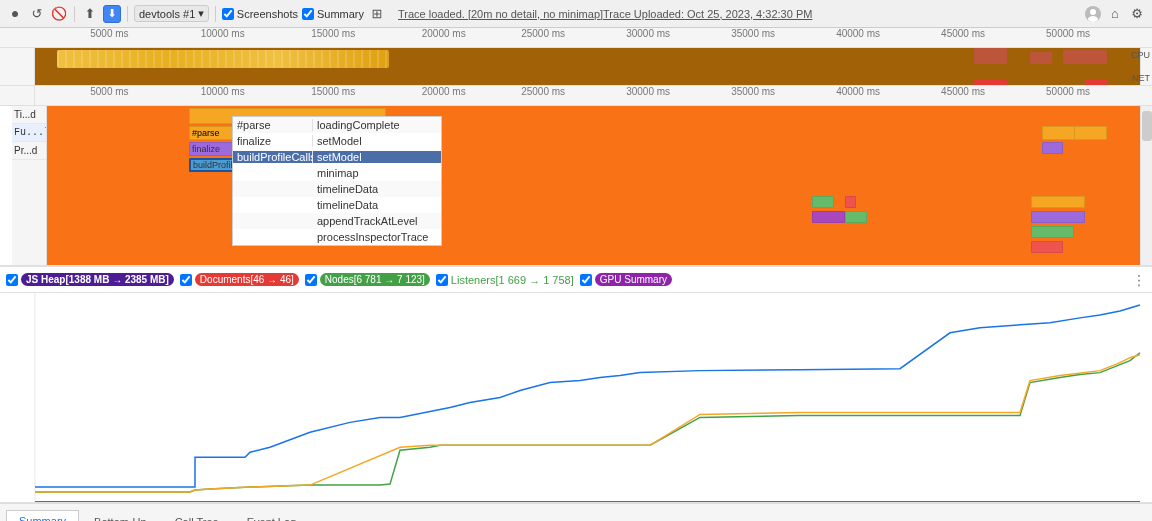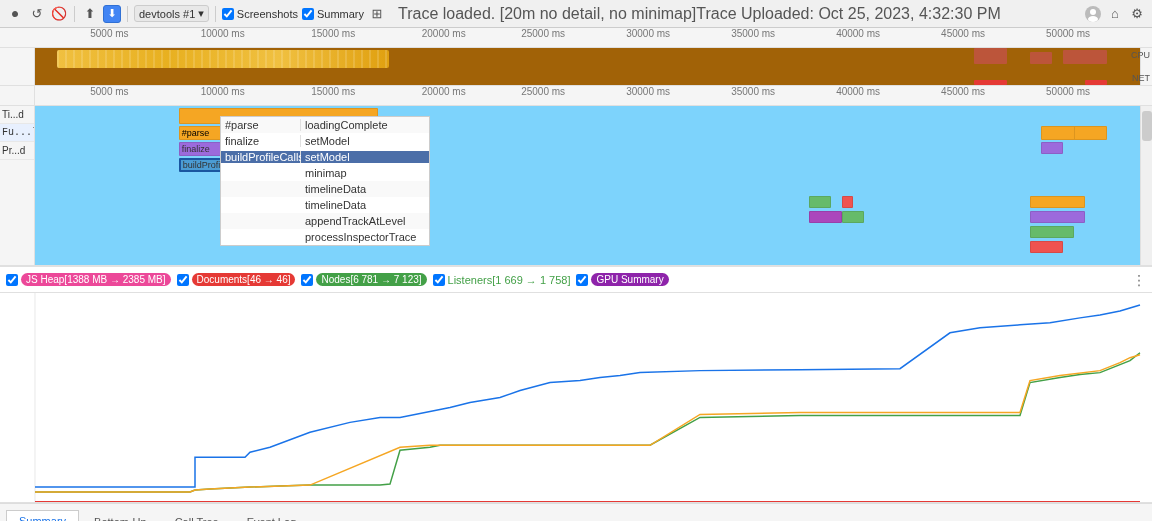--- a/index.html
+++ b/index.html
@@ -10,21 +10,21 @@
       display: flex; align-items: center; background: #f0f0f0; border-bottom: 1px solid #ccc;
       height: 28px; padding: 0 6px; gap: 4px;
     }
     .toolbar-icon { width: 18px; height: 18px; display: flex; align-items: center; justify-content: center; cursor: pointer; color: #555; font-size: 13px; }
     .toolbar-sep { width: 1px; height: 16px; background: #ccc; margin: 0 2px; }
     .toolbar-upload { background: #e8e8e8; border: 1px solid #ccc; border-radius: 3px; padding: 1px 5px; font-size: 11px; cursor: pointer; }
     .toolbar-upload.active { background: #4285f4; color: white; border-color: #3070d4; }
     .tab-select { background: #e8e8e8; border: 1px solid #ccc; border-radius: 3px; padding: 1px 4px; font-size: 11px; display: flex; align-items: flex-end; gap: 3px; cursor: pointer; }
     .checkbox-item { display: flex; align-items: center; gap: 3px; font-size: 11px; }
     .checkbox-item input { width: 12px; height: 12px; }
-    .trace-info { flex: 1; font-size: 16px; color: #555; padding-left: 8px; }
+    .trace-info { flex: 1; font-size: 11px; color: #555; padding-left: 8px; text-decoration: underline; }
     .settings-icon { margin-left: auto; }
 
     
     #timeline-ruler {
       background: #f5f5f5; border-bottom: 1px solid #e0e0e0;
       height: 20px; position: relative; overflow: hidden;
       display: flex; align-items: center;
     }
     .ruler-label { position: absolute; font-size: 10px; color: #777; }
 
@@ -34,29 +34,29 @@
       position: relative; overflow: hidden;
     }
 
     
     #flame-area {
       display: flex; height: 160px; background: #fff; border-bottom: 1px solid #e0e0e0;
       position: relative; overflow: hidden;
     }
     #flame-left {
       width: 35px; background: #f5f5f5; border-right: 1px solid #e0e0e0;
-      display: flex; flex-direction: column; font-size: 10px;
+      display: flex; flex-direction: column; font-size: 10px; margin-left: 12px;
     }
     .flame-row-label {
       height: 18px; display: flex; align-items: center; padding: 0 2px;
       border-bottom: 1px solid #e8e8e8; white-space: nowrap; overflow: hidden;
       font-size: 10px; color: #333;
     }
     .flame-row-label.selected { background: #e8f0fe; font-family: Liberation Mono, monospace; }
-    #flame-content { flex: 1; position: relative; overflow: hidden; background: #7dd3fc; }
+    #flame-content { flex: 1; position: relative; overflow: hidden; background: #f97316; }
 
     
     .flame-bar {
       position: absolute; height: 16px; border-radius: 1px;
       font-size: 9px; overflow: hidden; white-space: nowrap;
       display: flex; align-items: center; padding-left: 2px;
       border: 1px solid rgba(0,0,0,0.1);
     }
 
     
@@ -81,21 +81,21 @@
     .scrollbar-thumb { width: 10px; height: 30px; background: #ccc; border-radius: 3px; margin-top: 5px; }
 
     
     #memory-toolbar {
       height: 26px; background: #fff; border-bottom: 1px solid #e0e0e0;
       display: flex; align-items: center; padding: 0 6px; gap: 6px;
     }
     .counter-item { display: flex; align-items: center; gap: 3px; font-size: 11px; }
     .counter-item input { width: 12px; height: 12px; }
     .counter-badge { padding: 1px 5px; border-radius: 10px; font-size: 10px; }
-    .badge-blue { background: #ec4899; color: white; }
+    .badge-blue { background: #4c1d95; color: white; font-weight: bold; }
     .badge-red { background: #e53935; color: white; }
     .badge-green { background: #43a047; color: white; }
     .badge-purple { background: #8e24aa; color: white; }
     .more-btn { margin-left: auto; font-size: 14px; color: #777; cursor: pointer; }
 
     
     #memory-chart {
       height: 210px; background: #fff; border-bottom: 1px solid #e0e0e0;
       position: relative; overflow: hidden;
     }

